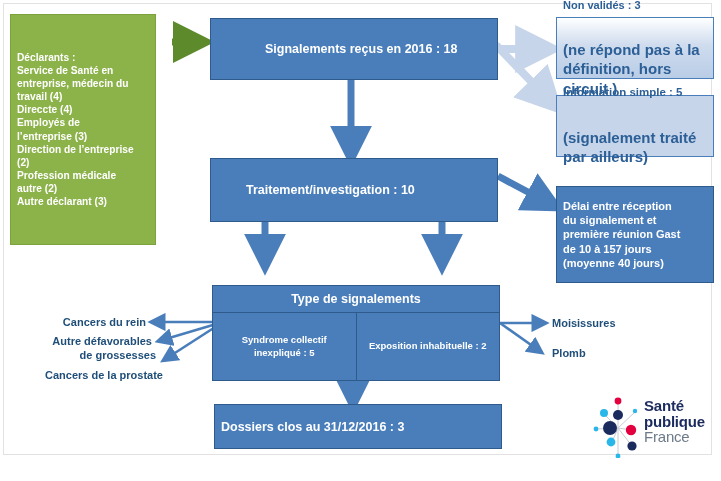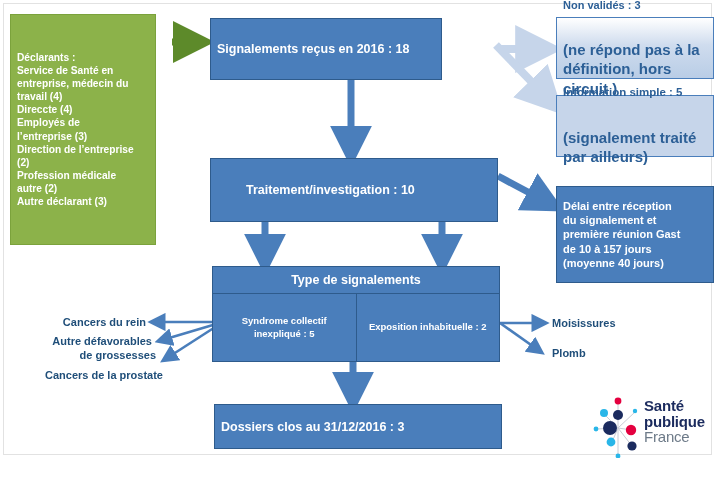--- a/index.html
+++ b/index.html
@@ -91,20 +91,21 @@
   }
   
   #type-box {
     position: absolute;
     box-sizing: border-box;
     display: flex;
     flex-direction: column;
     z-index: 5;
     background: #4a7ebb;
     border: 1px solid #2e5b8c;
+    margin-top: 19px;
   }
   #type-head {
     height: 26px;
     display: flex;
     align-items: center;
     justify-content: center;
     color: #ffffff;
     font-weight: bold;
     font-size: 12.5px;
     border-bottom: 1px solid #2e5b8c;
@@ -238,21 +239,21 @@
       <span>Employés de</span><br>
       <span>l’entreprise (3)</span><br>
       <span>Direction de l’entreprise</span><br>
       <span>(2)</span><br>
       <span>Profession médicale</span><br>
       <span>autre (2)</span><br>
       <span>Autre déclarant (3)</span>
     </div>
   </div>
 
-  <div class="box box-blue" style="left:210px; top:18px; width:232px; height:62px; font-size:12.5px;">
+  <div class="box box-blue" style="left:210px; top:18px; width:288px; height:62px; font-size:12.5px;padding-left:48px;">
     <div class="inner">
       <span>Signalements reçus en 2016 : 18</span>
     </div>
   </div>
 
   <div class="box box-lightblue" style="left:556px; top:17px; width:158px; height:62px; font-size:11px;">
     <div class="inner">
       <span class="lead">Non validés : 3</span>
       <span class="sub">(ne répond pas à la définition, hors circuit )</span>
     </div>

